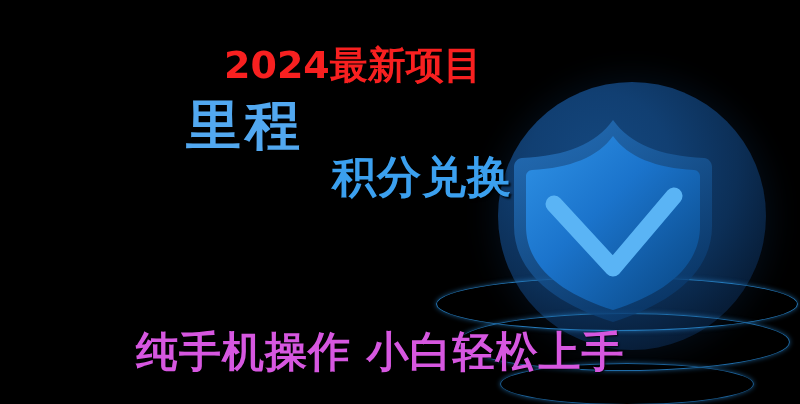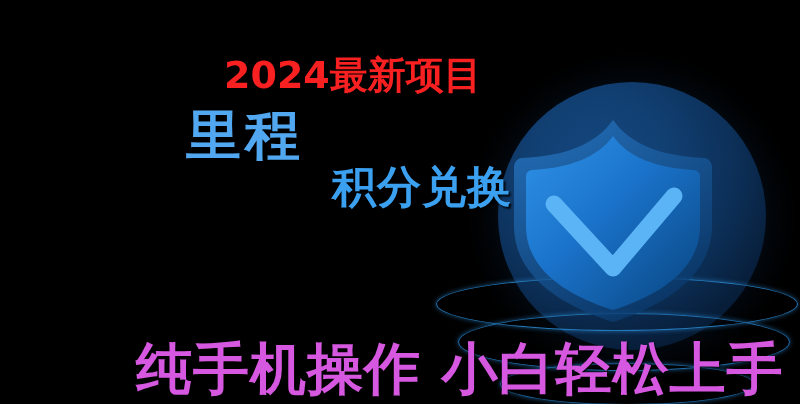--- a/index.html
+++ b/index.html
@@ -66,21 +66,20 @@
   }
   .shield-wrap svg { display:block; width:100%; height:100%; }
 
   
   .tx {
     position: absolute;
     white-space: nowrap;
     font-weight: 800;
     letter-spacing: 0.5px;
     line-height: 1;
-    margin-top: 10px;
   }
   .tx-title {
     left: 224px; top: 46px;
     font-size: 38px;
     color: #f82020;
     text-shadow: 2px 2px 0 rgba(0,0,0,0.85);
     font-weight: 900;
     letter-spacing: 0px;
   }
   .tx-kw1 {
@@ -102,21 +101,21 @@
   .tx-sub {
     left: 208px; top: 226px;
     font-size: 36px;
     color: #f98428;
     letter-spacing: 0px;
     text-shadow: 1px 1px 2px rgba(0,0,0,0.9);
     font-weight: 800;
   }
   .tx-foot {
     left: 136px; top: 331px;
-    font-size: 56px;
+    font-size: 42px;
     color: #d657e0;
     letter-spacing: 1px;
     text-shadow: 1px 1px 2px rgba(0,0,0,0.9);
     font-weight: 800;
   }
 </style>
 </head>
 <body>
 
 <div id="poster">

